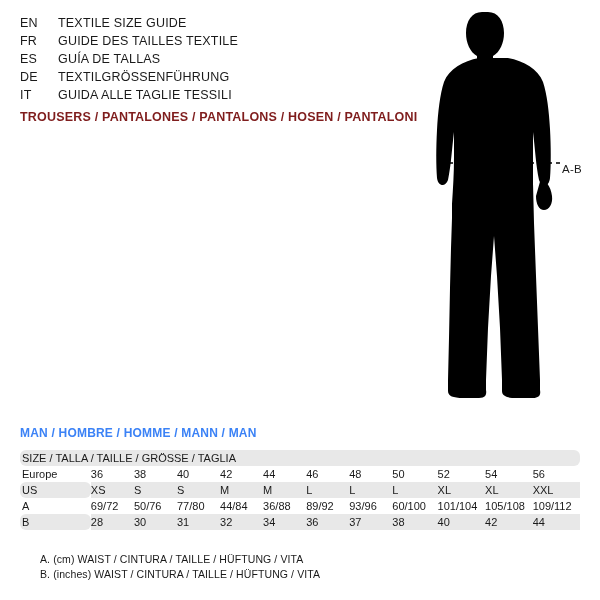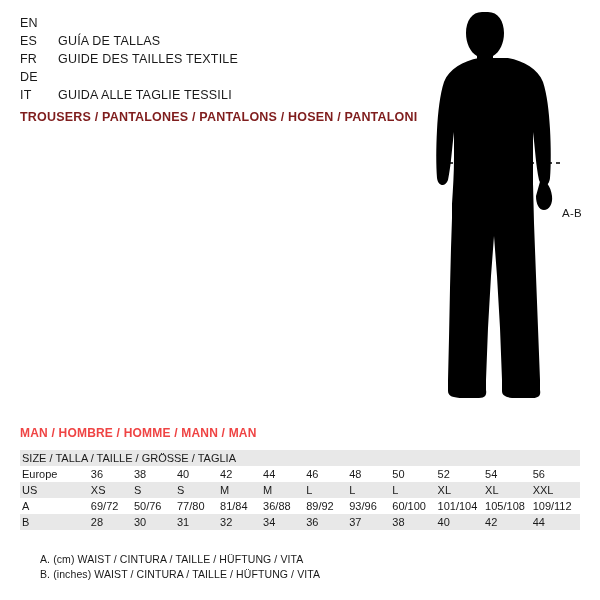--- a/index.html
+++ b/index.html
@@ -68,32 +68,31 @@
   .figure-wrap svg {
     display: block;
   }
   .ab-label {
     position: absolute;
     left: 147px;
     top: 155px;
     font-size: 11.5px;
     color: #1a1a1a;
     letter-spacing: 0.3px;
-    margin-top: 44px;
   }
 
   
   .table-title {
     position: absolute;
     left: 20px;
     top: 426px;
     font-size: 12px;
     font-weight: bold;
     letter-spacing: 0.2px;
-    color: #ef4444;
+    color: #3b82f6;
   }
   table.size-table {
     position: absolute;
     left: 20px;
     top: 450px;
     width: 560px;
     border-collapse: collapse;
     font-size: 11px;
   }
   table.size-table td, table.size-table th {
@@ -105,20 +104,21 @@
   }
   table.size-table tr.head td {
     font-weight: normal;
   }
   table.size-table tr.shaded {
     background: #e8e8e8;
   }
   table.size-table td.label-col {
     width: 88px;
     padding-left: 2px;
+    border-radius: 6px;
   }
   table.size-table td.val {
     width: 52px;
   }
 
   
   .footnotes {
     position: absolute;
     left: 20px;
     top: 552px;
@@ -132,31 +132,33 @@
   }
 </style>
 </head>
 <body>
 
 <div class="page">
 
   <div class="lang-block">
     <div class="lang-row">
       <span class="lang-code">EN</span>
+      <span class="lang-text">TEXTILE SIZE GUIDE</span>
+    </div>
+    <div class="lang-row">
+      <span class="lang-code">FR</span>
+      <span class="lang-text">GUIDE DES TAILLES TEXTILE</span>
     </div>
     <div class="lang-row">
       <span class="lang-code">ES</span>
       <span class="lang-text">GUÍA DE TALLAS</span>
     </div>
     <div class="lang-row">
-      <span class="lang-code">FR</span>
-      <span class="lang-text">GUIDE DES TAILLES TEXTILE</span>
-    </div>
-    <div class="lang-row">
       <span class="lang-code">DE</span>
+      <span class="lang-text">TEXTILGRÖSSENFÜHRUNG</span>
     </div>
     <div class="lang-row">
       <span class="lang-code">IT</span>
       <span class="lang-text">GUIDA ALLE TAGLIE TESSILI</span>
     </div>
   </div>
 
   <div class="section-title">TROUSERS / PANTALONES / PANTALONS / HOSEN / PANTALONI</div>
 
   <div class="figure-wrap">
@@ -244,21 +246,21 @@
         <td class="val">L</td>
         <td class="val">XL</td>
         <td class="val">XL</td>
         <td class="val">XXL</td>
       </tr>
       <tr>
         <td class="label-col">A</td>
         <td class="val">69/72</td>
         <td class="val">50/76</td>
         <td class="val">77/80</td>
-        <td class="val">81/84</td>
+        <td class="val">44/84</td>
         <td class="val">36/88</td>
         <td class="val">89/92</td>
         <td class="val">93/96</td>
         <td class="val">60/100</td>
         <td class="val">101/104</td>
         <td class="val">105/108</td>
         <td class="val">109/112</td>
       </tr>
       <tr class="shaded">
         <td class="label-col">B</td>

